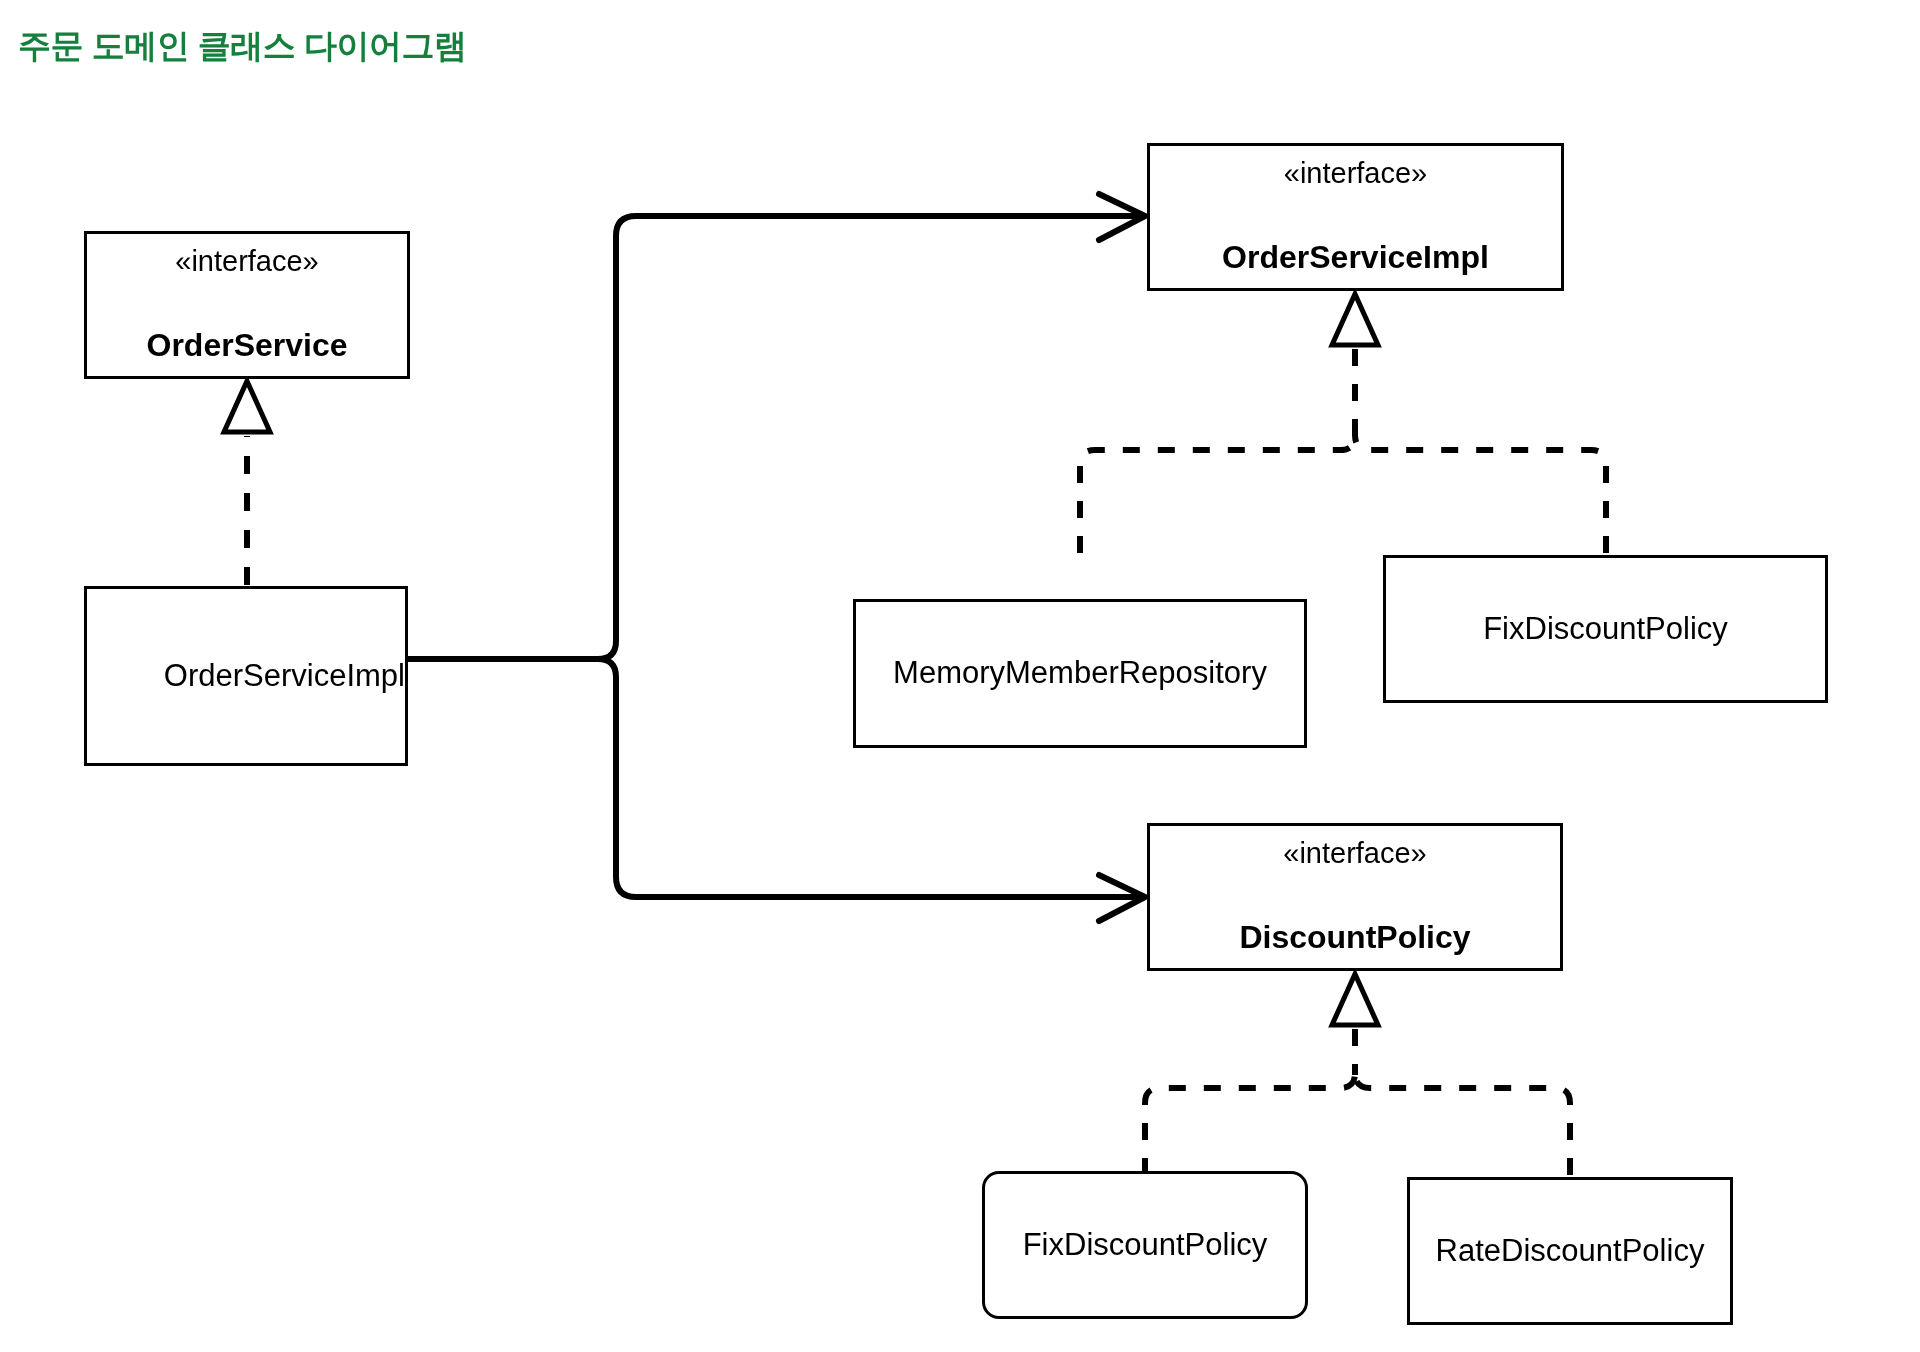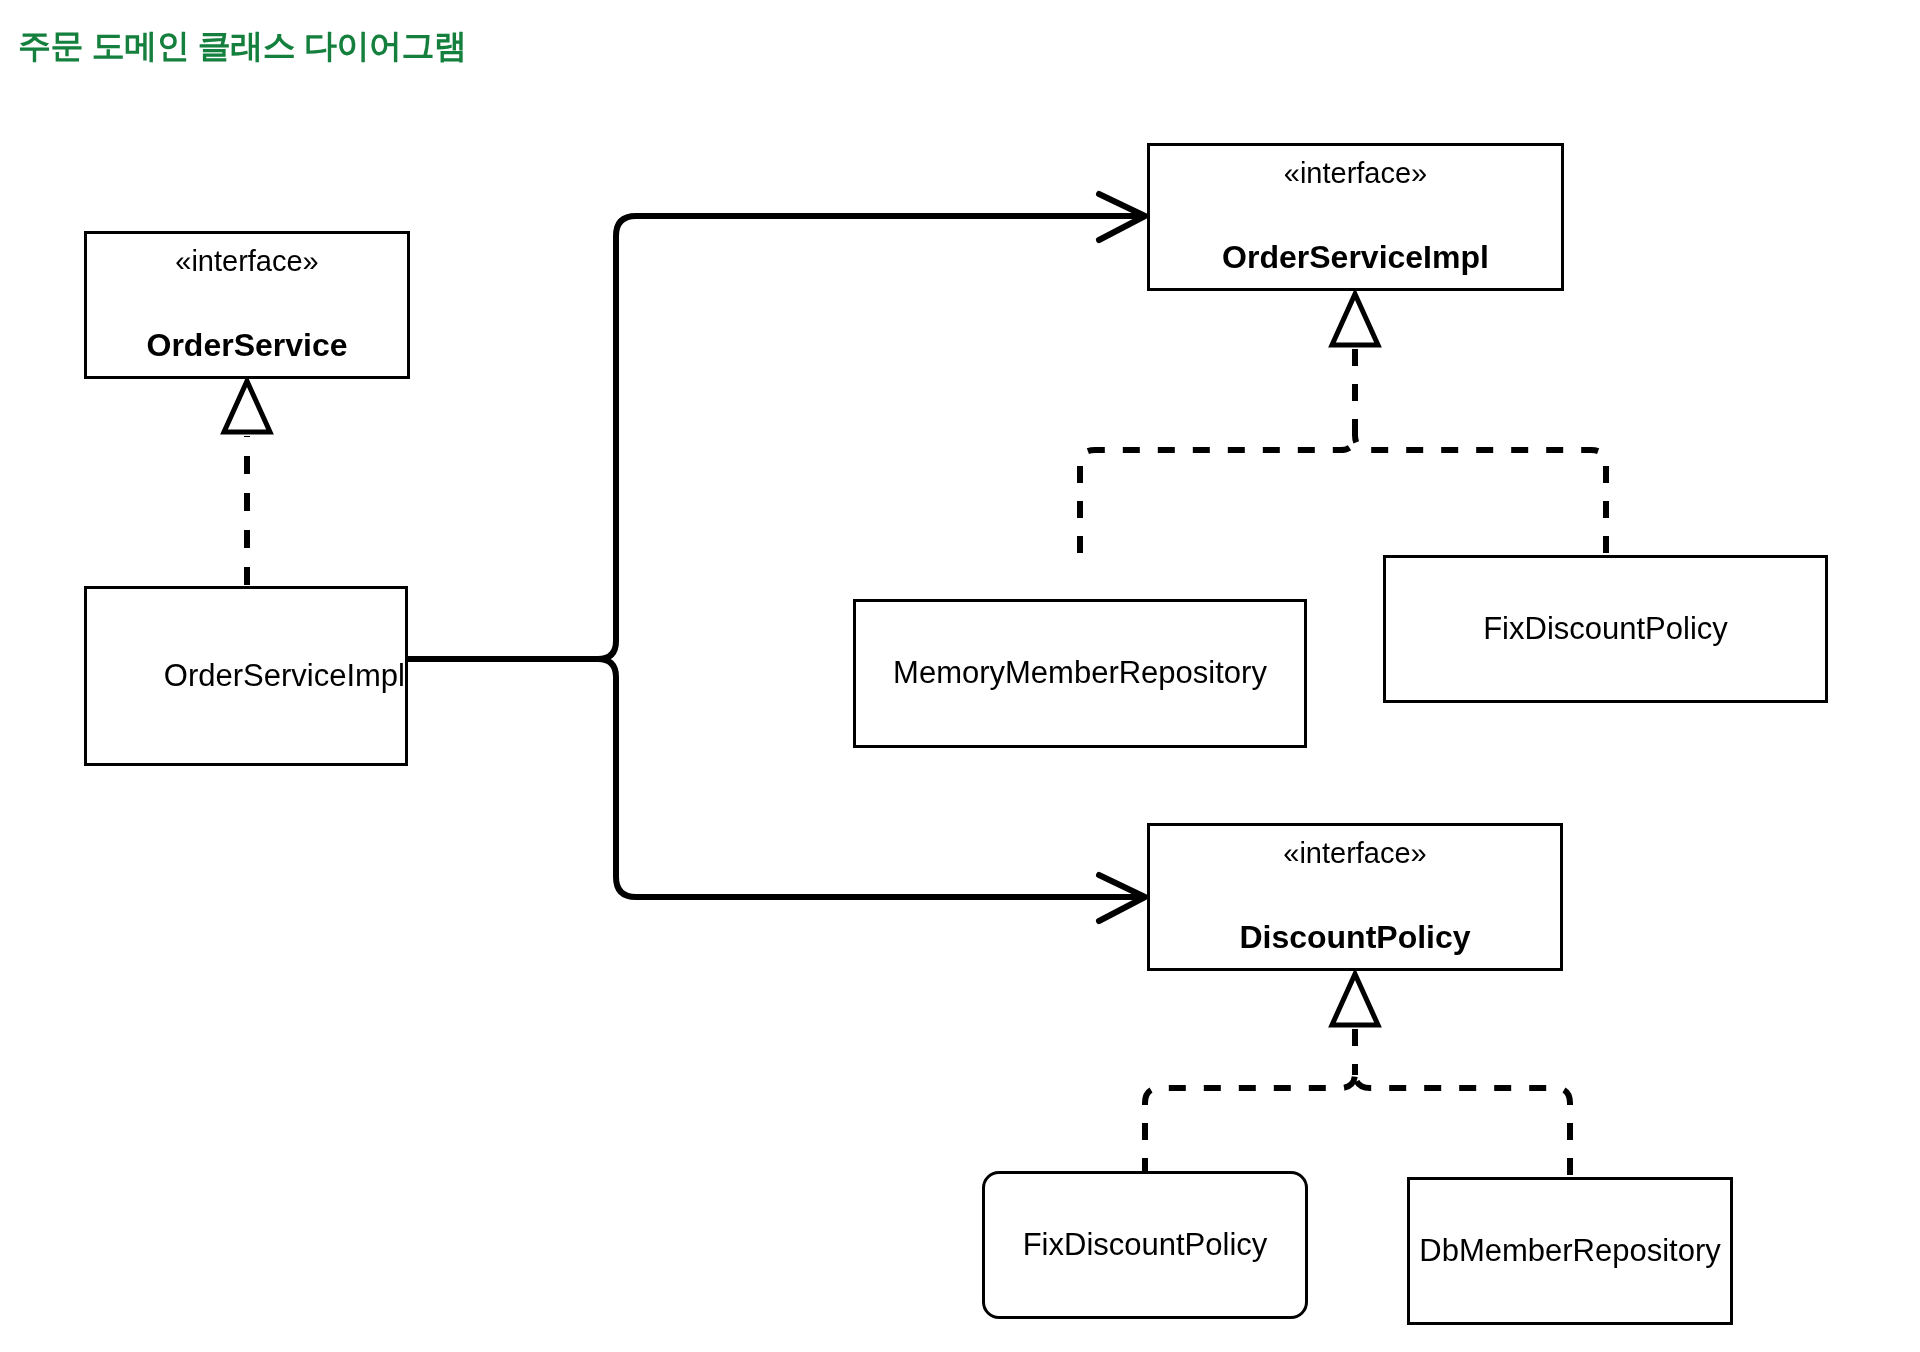--- a/index.html
+++ b/index.html
@@ -120,16 +120,16 @@
   <div class="uml-box interface" style="left:1147px; top:823px; width:416px; height:148px;">
     <div class="stereotype">«interface»</div>
     <div class="cls-name">DiscountPolicy</div>
   </div>
 
   <div class="uml-box" style="left:982px; top:1171px; width:326px; height:148px;border-radius:17px;">
     <div class="cls-name">FixDiscountPolicy</div>
   </div>
 
   <div class="uml-box" style="left:1407px; top:1177px; width:326px; height:148px;">
-    <div class="cls-name">DbMemberRepository</div>
+    <div class="cls-name">RateDiscountPolicy</div>
   </div>
 
 </div>
 
 </body></html>

